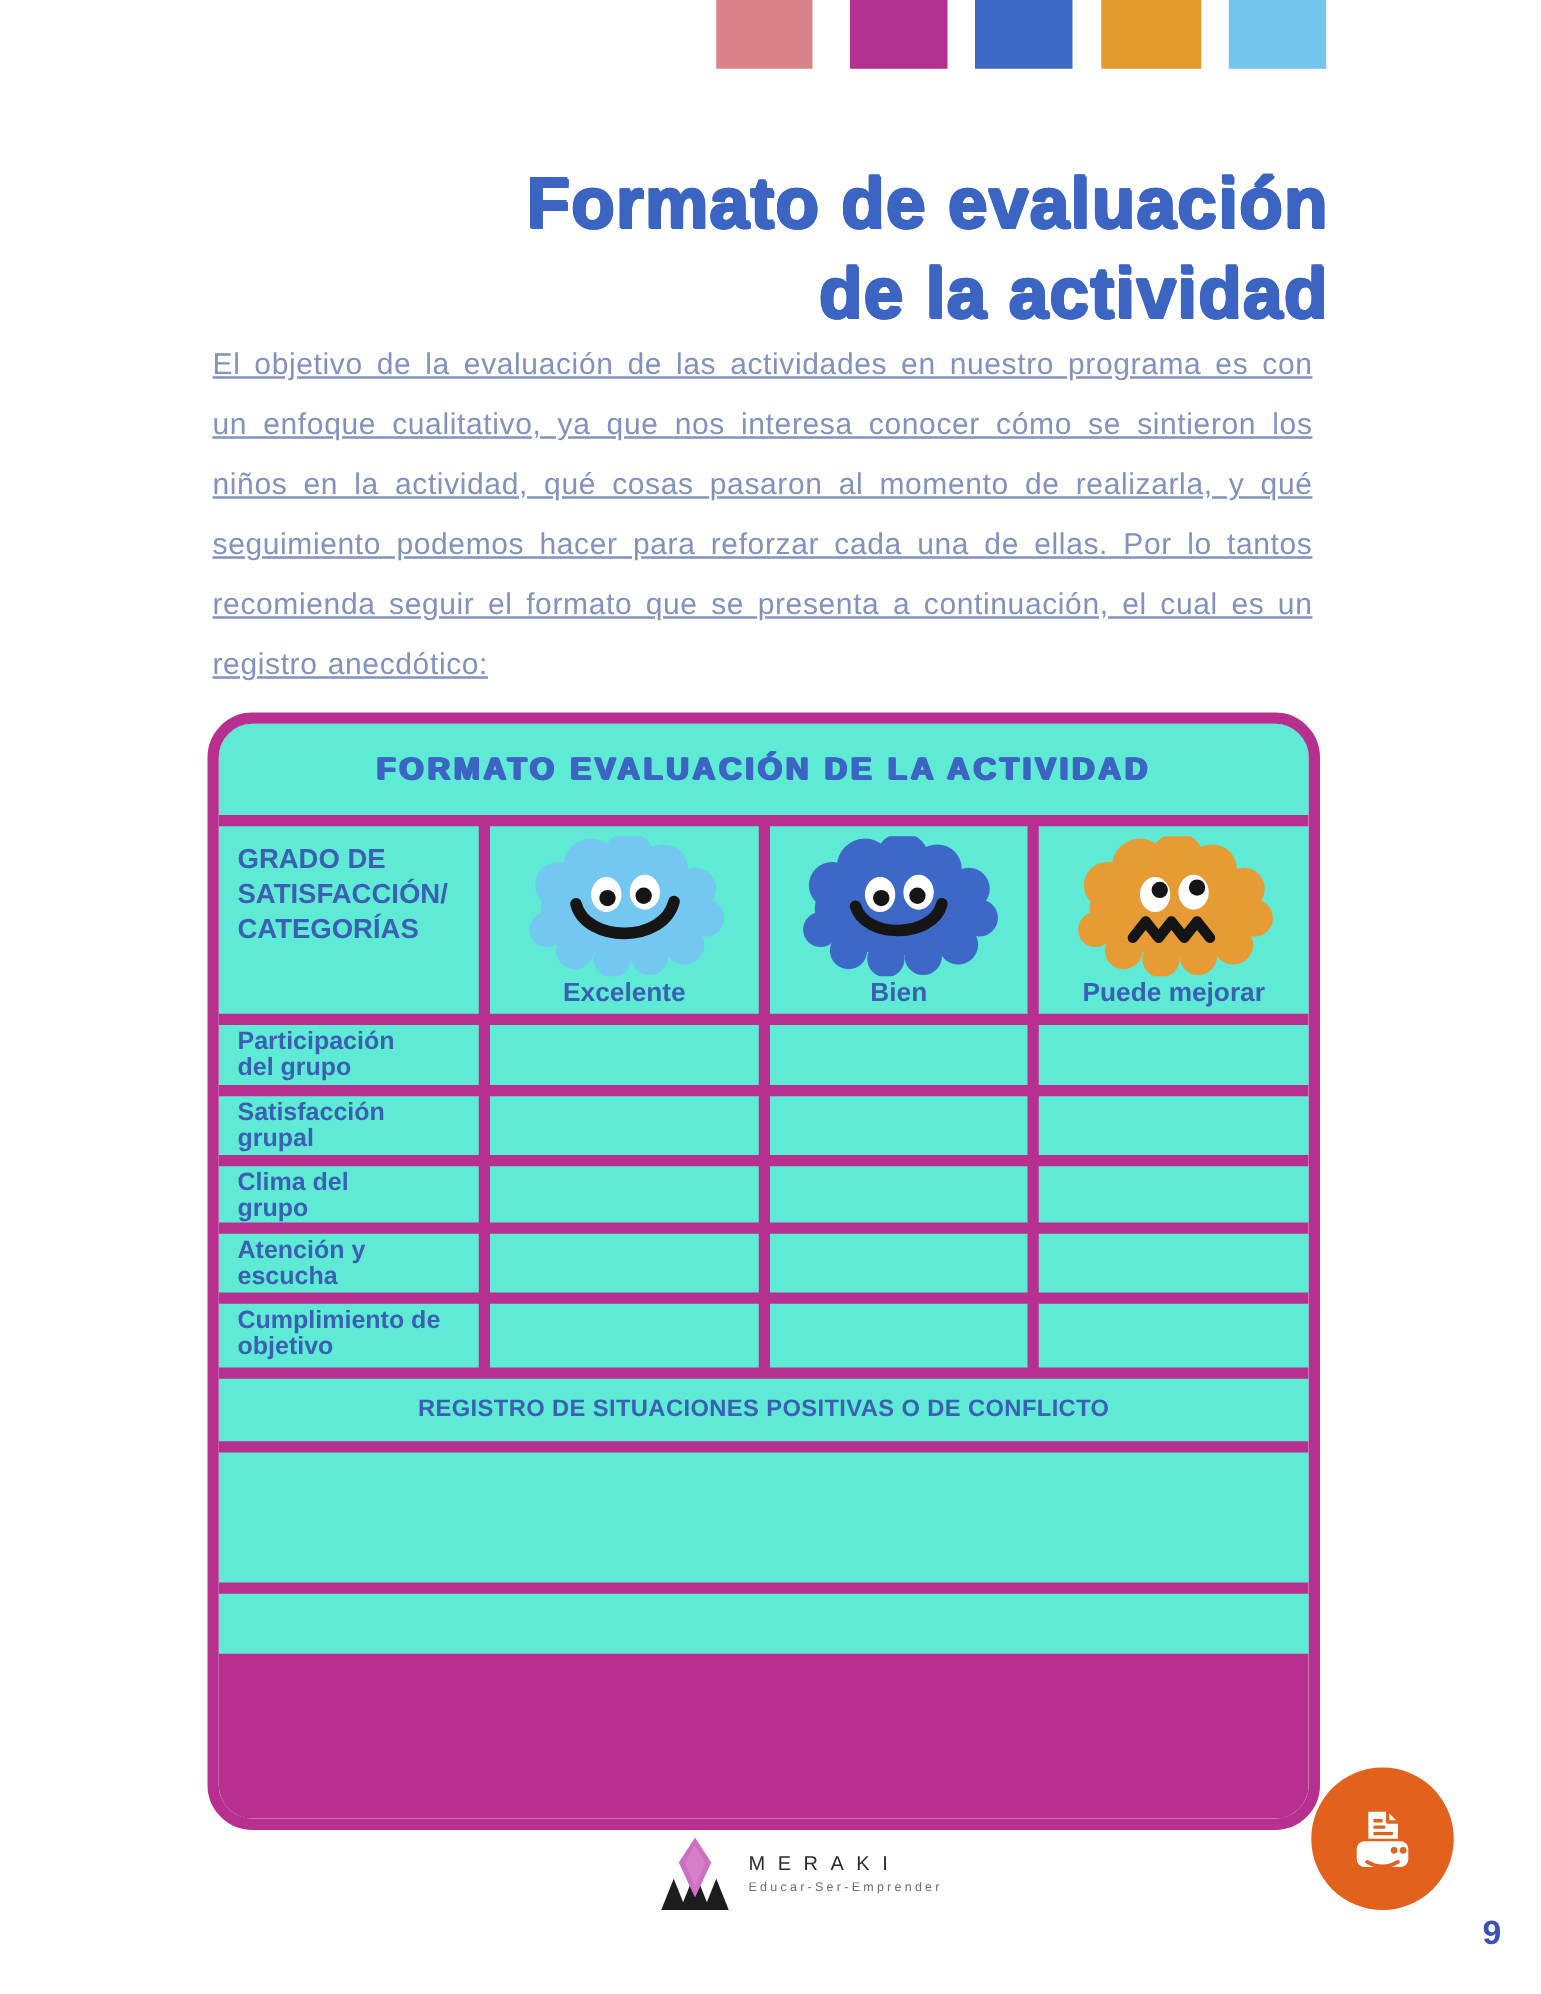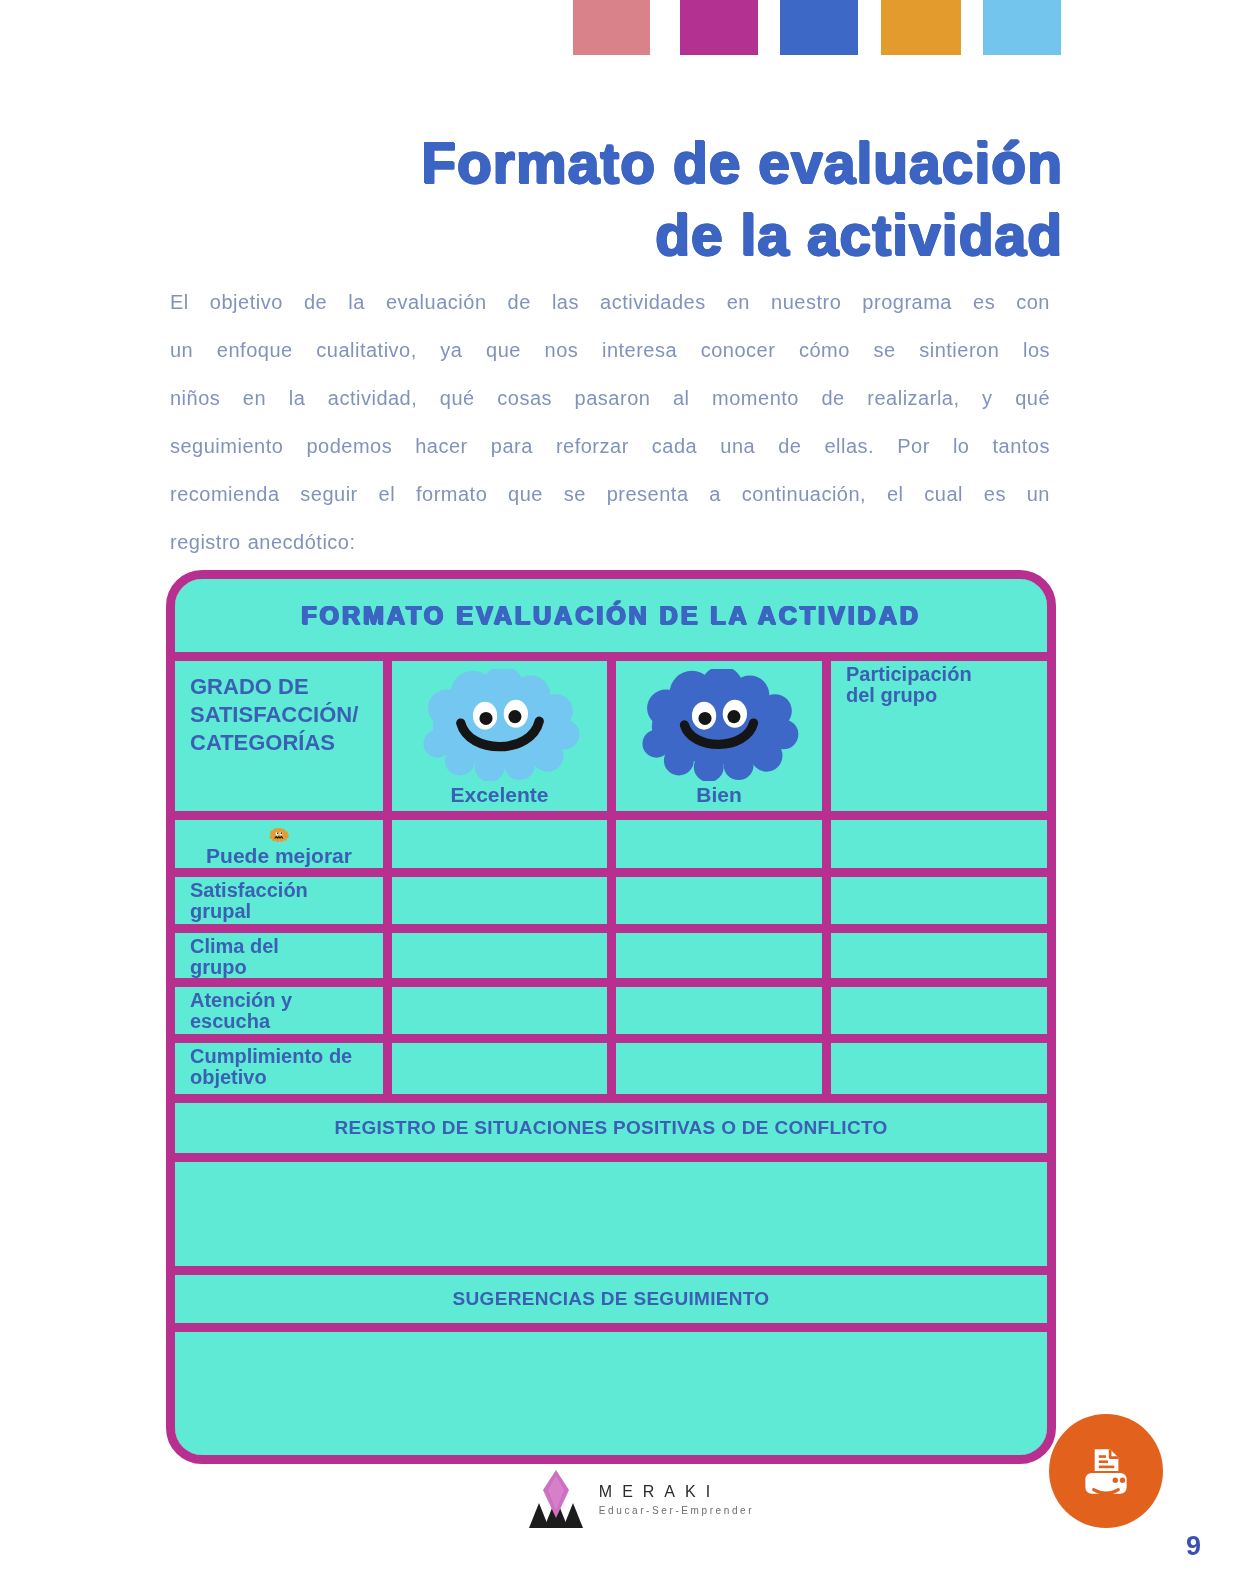--- a/index.html
+++ b/index.html
@@ -25,22 +25,22 @@
   
   .main-title{
     position:absolute;top:127px;right:170px;text-align:right;
     color:var(--title-blue);font-size:57px;font-weight:700;line-height:72px;
     letter-spacing:1px;
     text-shadow:1px 0 currentColor,-1px 0 currentColor,0 1px currentColor,0 -1px currentColor,1px 1px currentColor,-1px -1px currentColor;
     margin-left:16px;
   }
 
   
-  .intro{position:absolute;left:170px;top:278px;width:880px;color:var(--body-blue);
-    font-size:20px;font-weight:400;letter-spacing:.5px;word-spacing:1px;line-height:48px;}
+  .intro{position:absolute;left:170px;top:268px;width:880px;color:var(--body-blue);
+    font-size:24px;font-weight:400;letter-spacing:.5px;word-spacing:1px;line-height:48px;text-decoration:underline;}
   .intro .just{text-align:justify;text-align-last:justify;}
 
   
   .eval-table{position:absolute;left:166px;top:570px;width:890px;height:894px;
     border:9px solid var(--magenta);border-radius:36px;overflow:hidden;background:var(--magenta);}
   .eval-grid{display:grid;width:100%;height:100%;
     grid-template-columns:208px 215px 206px 1fr;
     grid-template-rows:73px 150px 48px 47px 45px 47px 51px 50px 104px 48px 1fr;
     gap:9px;background:var(--magenta);}
   .cell{background:#5eead4;}
@@ -147,25 +147,20 @@
           </g>
           <ellipse cx="79" cy="50" rx="13" ry="15" fill="#ffffff"></ellipse>
           <ellipse cx="112" cy="48" rx="13" ry="15" fill="#ffffff"></ellipse>
           <circle cx="80" cy="53" r="7" fill="#151515"></circle>
           <circle cx="111" cy="51" r="7" fill="#151515"></circle>
           <path d="M58 60 C 66 88, 124 88, 132 58" stroke="#151515" stroke-width="10" fill="none" stroke-linecap="round"></path>
         </svg>
         <div class="rating-label">Bien</div>
       </div>
 
-      <div class="cell row-label">
-        <div>Participación</div>
-        <div>del grupo</div>
-      </div>
-
       <div class="cell cloud-cell">
         <svg width="180" height="112" viewBox="0 0 190 120">
           <g fill="#e69b34">
             <ellipse cx="95" cy="62" rx="72" ry="40"></ellipse>
             <circle cx="38" cy="42" r="20"></circle>
               <circle cx="66" cy="26" r="24"></circle>
             <circle cx="98" cy="20" r="23"></circle>
               <circle cx="128" cy="28" r="21"></circle>
             <circle cx="155" cy="45" r="18"></circle>
               <circle cx="164" cy="70" r="16"></circle>
@@ -176,20 +171,25 @@
             <circle cx="28" cy="80" r="15"></circle>
           </g>
           <ellipse cx="79" cy="50" rx="13" ry="15" fill="#ffffff"></ellipse>
           <ellipse cx="112" cy="48" rx="13" ry="15" fill="#ffffff"></ellipse>
           <circle cx="83" cy="46" r="7" fill="#151515"></circle>
           <circle cx="115" cy="44" r="7" fill="#151515"></circle>
           <path d="M60 87 L71 73 L82 87 L93 73 L104 87 L115 73 L126 87" stroke="#151515" stroke-width="9" fill="none" stroke-linecap="round" stroke-linejoin="round"></path>
         </svg>
         <div class="rating-label">Puede mejorar</div>
       </div>
+
+      <div class="cell row-label">
+        <div>Participación</div>
+        <div>del grupo</div>
+      </div>
       <div class="cell"></div>
       <div class="cell"></div>
       <div class="cell"></div>
 
       <div class="cell row-label">
         <div>Satisfacción</div>
         <div>grupal</div>
       </div>
       <div class="cell"></div>
       <div class="cell"></div>
@@ -214,21 +214,20 @@
       <div class="cell row-label">
         <div>Cumplimiento de</div>
         <div>objetivo</div>
       </div>
       <div class="cell"></div>
       <div class="cell"></div>
       <div class="cell"></div>
 
       <div class="cell section-head span-all">REGISTRO DE SITUACIONES POSITIVAS O DE CONFLICTO</div>
       <div class="cell span-all"></div>
-      <div class="cell section-head span-all">SUGERENCIAS DE SEGUIMIENTO</div>
       <div class="cell span-all"></div>
     </div>
   </div>
 
   <div class="footer-brand">
     <div class="brand-inner">
       <svg width="58" height="62" viewBox="0 0 58 62">
         <polygon points="2,60 12,35 22,60" fill="#1c1c1c"></polygon>
         <polygon points="17,60 29,30 41,60" fill="#1c1c1c"></polygon>
         <polygon points="36,60 46,35 56,60" fill="#1c1c1c"></polygon>

